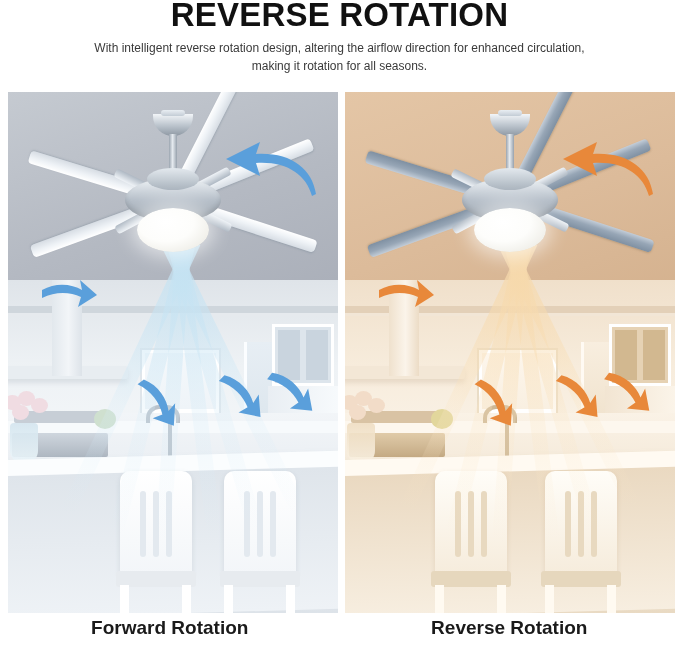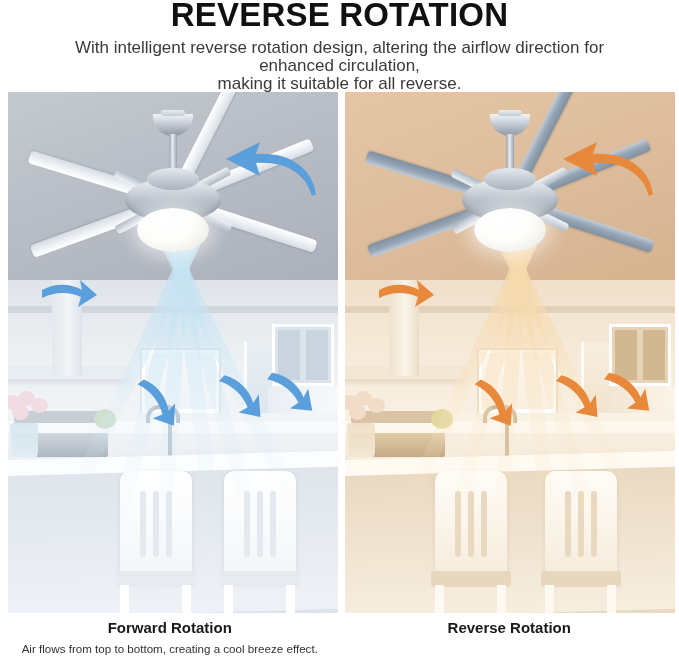--- a/index.html
+++ b/index.html
@@ -12,21 +12,21 @@
   }
   
   .header{width:679px;padding-top:0;text-align:center;}
   .title{
     font-size:33px;font-weight:bold;color:#111111;
     letter-spacing:.2px;line-height:34px;
     margin:-2px 0 0 0;
     font-family:"Liberation Sans","DejaVu Sans",sans-serif;
   }
   .subtitle{
-    font-size:17px;color:#3a3a3a;line-height:18px;
+    font-size:12px;color:#3a3a3a;line-height:18px;
     margin:7px auto 0 auto;width:580px;
   }
   
   .panels{
     position:absolute;left:0;top:92px;width:679px;height:521px;
   }
   .panel{
     position:absolute;top:0;width:330px;height:521px;
     overflow:hidden;
   }
@@ -184,31 +184,31 @@
   
   .dir{position:absolute;width:58px;height:42px;}
   .dir.a1{left:32px;top:184px;}
   .dir.a2{left:118px;top:292px;}
   .dir.a3{left:202px;top:286px;}
   .dir.a4{left:252px;top:282px;}
 
   
   .footer{position:absolute;left:0;top:617px;width:679px;height:48px;display:flex;}
   .cap{width:50%;text-align:center;}
-  .cap-title{font-size:15px;font-weight:bold;color:#1a1a1a;line-height:22px;}
+  .cap-title{font-size:19px;font-weight:bold;color:#1a1a1a;line-height:22px;}
   .cap-desc{font-size:11.6px;color:#333333;line-height:15px;margin-top:2px;}
 </style>
 </head>
 <body>
 
 <div class="header">
   <div class="title">REVERSE ROTATION</div>
   <div class="subtitle">
     <span>With intelligent reverse rotation design, altering the airflow direction for enhanced circulation,</span><br>
-    <span>making it suitable for all reverse.</span>
+    <span>making it rotation for all seasons.</span>
   </div>
 </div>
 
 <div class="panels">
 
   <div class="panel left">
     <div class="scene">
       <div class="ceiling"></div>
 
       <div class="room">
@@ -420,18 +420,17 @@
             <path d="M2 14 C16 6 32 8 42 14 L40 4 L57 19 L38 31 L41 21 C30 16 16 15 2 22 Z" fill="#e8883a"></path>
           </svg>
       </div>
     </div>
   </div>
 </div>
 
 <div class="footer">
   <div class="cap">
     <div class="cap-title">Forward Rotation</div>
-    <div class="cap-desc">Air flows from top to bottom, creating a cool breeze effect.</div>
   </div>
   <div class="cap">
     <div class="cap-title">Reverse Rotation</div>
   </div>
 </div>
 
 </body></html>

